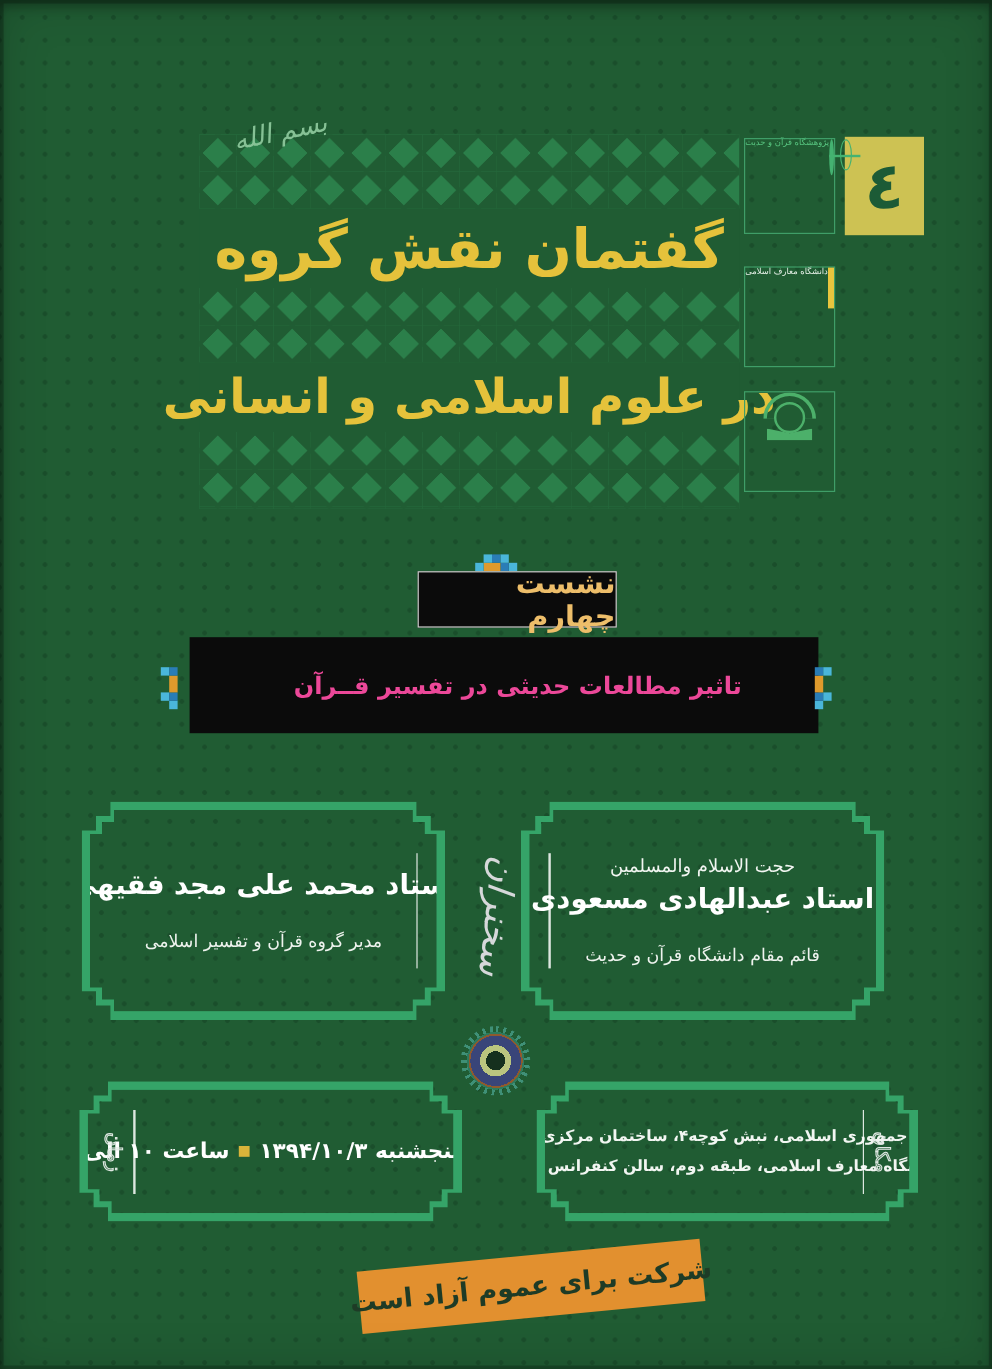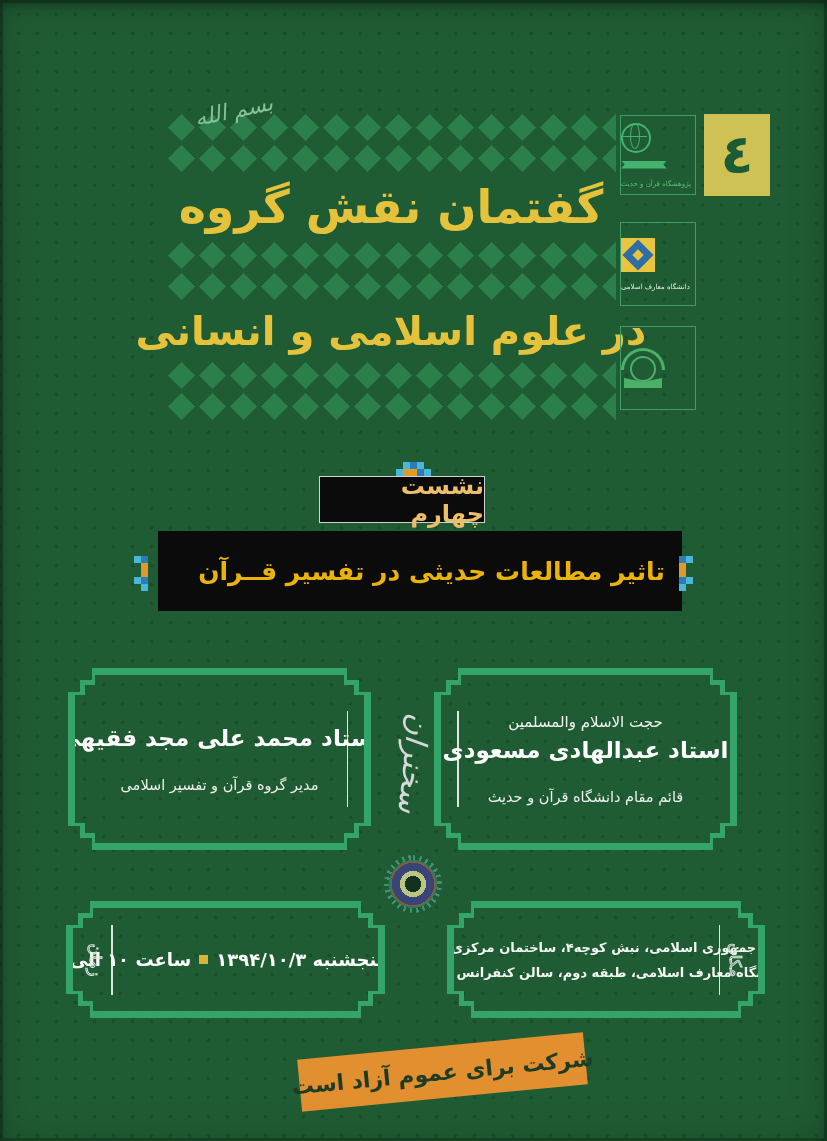--- a/index.html
+++ b/index.html
@@ -33,45 +33,45 @@
   .bismillah{position:absolute;top:-14px;left:28px;color:#8cc79b;font-size:22px;font-style:italic;
     transform:rotate(-12deg);opacity:.95;}
 
   
   .number-badge{position:absolute;left:704px;top:114px;width:66px;height:82px;background:#cdc253;
     display:flex;align-items:center;justify-content:center;}
   .number-badge span{font-size:54px;font-weight:bold;color:#1c5b36;line-height:1;}
 
   
   .logo-box{position:absolute;left:620px;width:74px;border:1px solid #3f9e68;
-    display:flex;flex-direction:column;align-items:flex-end;justify-content:center;gap:12px;}
+    display:flex;flex-direction:row;align-items:flex-start;justify-content:center;gap:0;}
   .logo1{top:115px;height:78px;} .logo2{top:222px;height:82px;} .logo3{top:326px;height:82px;}
   .logo-caption{font-size:7px;line-height:1;white-space:nowrap;}
   .cap-green{color:#57c47f;} .cap-white{color:#e8f2ea;}
   .globe{width:26px;height:26px;border:2px solid #44b271;border-radius:50%;position:relative;}
   .globe::before{content:"";position:absolute;left:7px;top:-2px;width:10px;height:26px;border:1.5px solid #44b271;border-radius:50%;box-sizing:border-box;}
   .globe::after{content:"";position:absolute;left:-2px;top:11px;width:26px;height:1.5px;background:#44b271;}
   .ribbon{width:46px;height:8px;background:#44b271;margin-top:-4px;
     clip-path:polygon(0 0,8% 50%,0 100%,100% 100%,92% 50%,100% 0);}
   .kufic{width:34px;height:34px;background:#e8c53e;position:relative;}
   .kufic::before{content:"";position:absolute;inset:6px;background:#2e6da6;transform:rotate(45deg);}
   .kufic::after{content:"";position:absolute;inset:13px;background:#e8c53e;transform:rotate(45deg);}
   .emblem{display:flex;flex-direction:column;align-items:center;}
   .arc{width:44px;height:22px;border:3px solid #4cb06a;border-bottom:none;border-radius:44px 44px 0 0;box-sizing:border-box;}
   .emblem-circle{width:22px;height:22px;border:2.5px solid #4cb06a;border-radius:50%;margin-top:-14px;background:#205c33;}
   .book{width:38px;height:10px;background:#4cb06a;margin-top:-4px;
     clip-path:polygon(0 0,50% 40%,100% 0,100% 100%,0 100%);}
 
   
-  .session-badge{position:absolute;left:319px;top:476px;width:166px;height:47px;background:#0b0b0b;
+  .session-badge{position:absolute;left:348px;top:476px;width:166px;height:47px;background:#0b0b0b;
     border:1px solid #cfd3cf;box-sizing:border-box;display:flex;align-items:center;justify-content:center;}
   .session-badge span{color:#edbe6a;font-size:24px;font-weight:bold;}
   .session-banner{position:absolute;left:158px;top:531px;width:524px;height:80px;background:#0b0b0b;
     display:flex;align-items:center;justify-content:center;}
-  .session-banner span{color:#eab308;font-size:25px;font-weight:bold;white-space:nowrap;padding-left:23px;}
+  .session-banner span{color:#ec4899;font-size:20px;font-weight:bold;white-space:nowrap;padding-left:23px;}
   .px{position:absolute;width:7px;height:7px;background:transparent;}
   .tri-pixels{left:410px;top:455px;
     box-shadow:0 0 #4ab6da,-7px 7px #4ab6da,0 7px #2a7db6,7px 7px #4ab6da,
     -14px 14px #4ab6da,-7px 14px #df9a2c,0 14px #df9a2c,7px 14px #2a7db6,14px 14px #4ab6da;}
   .banner-px-right{left:679px;top:549px;
     box-shadow:0 0 #4ab6da,0 7px #2a7db6,0 14px #df9a2c,0 21px #df9a2c,0 28px #2a7db6,0 35px #4ab6da,7px 7px #4ab6da,7px 28px #4ab6da;}
   .banner-px-left{left:141px;top:549px;
     box-shadow:0 0 #4ab6da,0 7px #2a7db6,0 14px #df9a2c,0 21px #df9a2c,0 28px #2a7db6,0 35px #4ab6da,-7px 7px #4ab6da,-7px 28px #4ab6da;}
 
   

